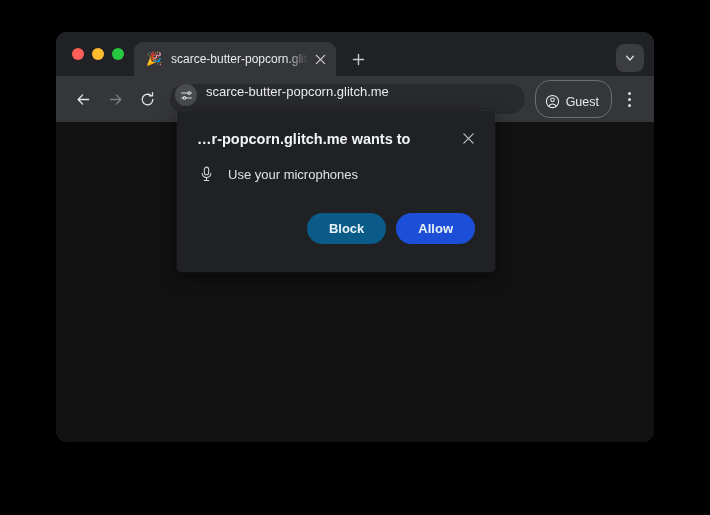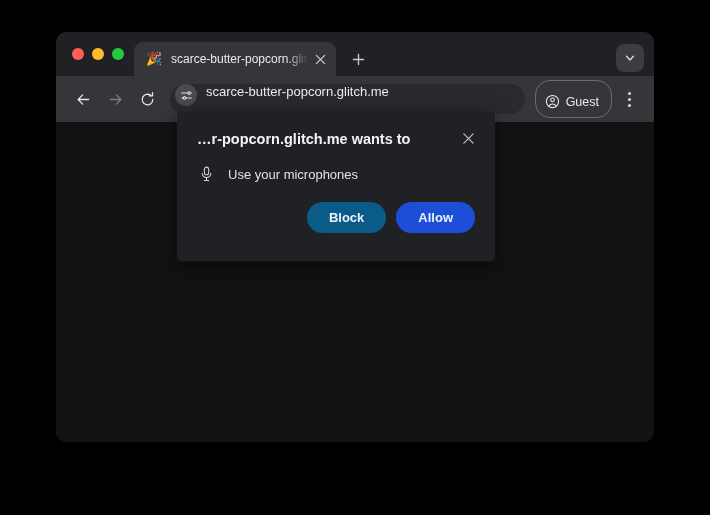--- a/index.html
+++ b/index.html
@@ -264,21 +264,21 @@
     justify-content: center;
   }
   .permission-label {
     color: #dfe1e4;
     font-size: 13px;
   }
   .dialog-actions {
     display: flex;
     justify-content: flex-end;
     gap: 10px;
-    margin-top: 19px;
+    margin-top: 30px;
   }
   .dialog-btn {
     background: #0b5b88;
     color: #e9f2f9;
     border: none;
     border-radius: 16px;
     height: 31px;
     padding: 0 22px;
     font-size: 13px;
     font-weight: bold;

